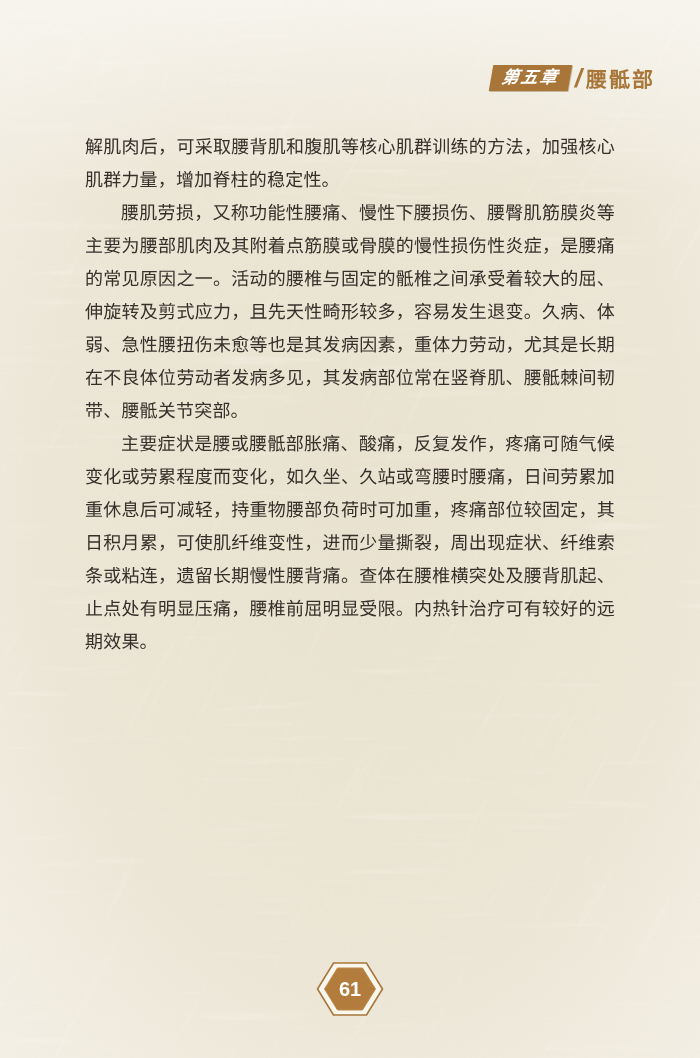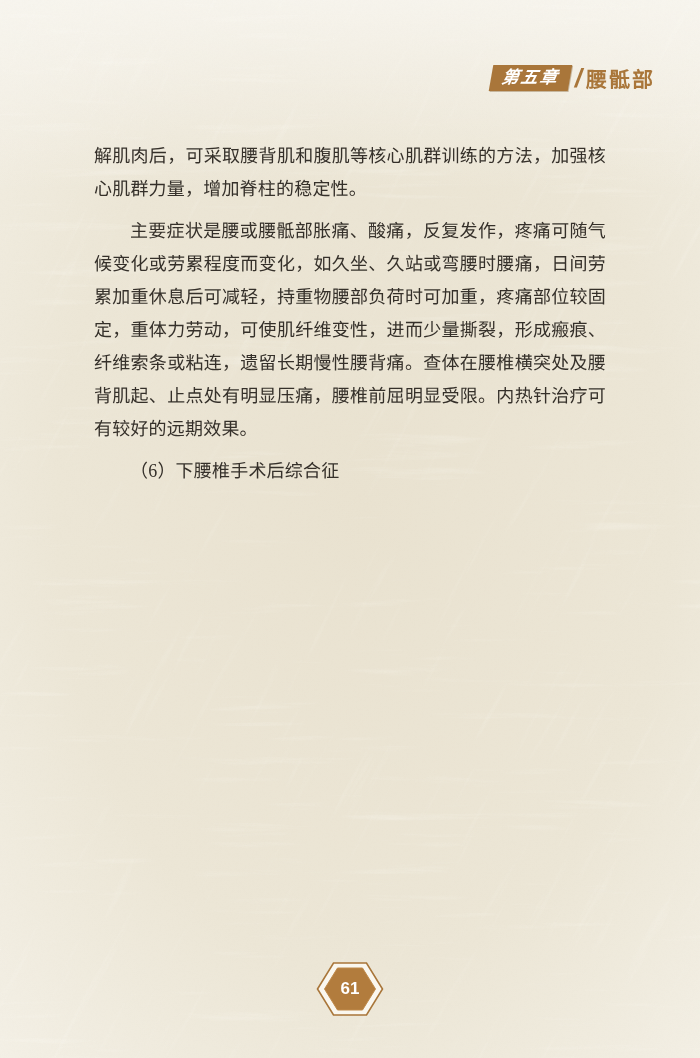--- a/index.html
+++ b/index.html
@@ -78,21 +78,21 @@
     left:85px;
     top:131px;
     width:530px;
     z-index:2;
     color:var(--body-text);
     font-size:18px;
     line-height:33px;
     text-align:justify;
   }
   .para{
-    margin:9px;
+    margin:0;
     text-indent:2em;
     letter-spacing:0.2px;
   }
   .para.body-continued{
     text-indent:0;
   }
   
   .page-footer{
     position:absolute;
     left:316px;
@@ -105,21 +105,21 @@
   .page-number{
     position:absolute;
     left:0;top:1px;
     width:68px;height:56px;
     display:flex;
     align-items:center;
     justify-content:center;
     color:#ffffff;
     font-family:"Liberation Sans","DejaVu Sans",sans-serif;
     font-weight:bold;
-    font-size:17px;
+    font-size:20px;
   }
 </style>
 </head>
 <body>
 
 <div class="page">
 
   <svg class="paper-texture" width="700" height="1058" viewBox="0 0 700 1058" xmlns="http://www.w3.org/2000/svg" aria-hidden="true">
     <defs>
       <radialGradient id="paperGrad" cx="52%" cy="48%" r="80%">
@@ -156,22 +156,22 @@
   <header class="chapter-header">
     <span class="chapter-badge">
       <span class="chapter-badge-label">第五章</span>
     </span>
     <span class="header-divider">/</span>
     <span class="section-title">腰骶部</span>
   </header>
 
   <main class="page-body">
       <p class="para body-continued">解肌肉后，可采取腰背肌和腹肌等核心肌群训练的方法，加强核心肌群力量，增加脊柱的稳定性。</p>
-      <p class="para body">主要症状是腰或腰骶部胀痛、酸痛，反复发作，疼痛可随气候变化或劳累程度而变化，如久坐、久站或弯腰时腰痛，日间劳累加重休息后可减轻，持重物腰部负荷时可加重，疼痛部位较固定，重体力劳动，可使肌纤维变性，进而少量撕裂，形成瘢痕、纤维索条或粘连，遗留长期慢性腰背痛。查体在腰椎横突处及腰背肌起、止点处有明显压痛，腰椎前屈明显受限。内热针治疗可有较好的远期效果。</p>
-      <p class="para subheading">（6）下腰椎手术后综合征</p>
+      <p class="para body">腰肌劳损，又称功能性腰痛、慢性下腰损伤、腰臀肌筋膜炎等主要为腰部肌肉及其附着点筋膜或骨膜的慢性损伤性炎症，是腰痛的常见原因之一。活动的腰椎与固定的骶椎之间承受着较大的屈、伸旋转及剪式应力，且先天性畸形较多，容易发生退变。久病、体弱、急性腰扭伤未愈等也是其发病因素，重体力劳动，尤其是长期在不良体位劳动者发病多见，其发病部位常在竖脊肌、腰骶棘间韧带、腰骶关节突部。</p>
+      <p class="para body">主要症状是腰或腰骶部胀痛、酸痛，反复发作，疼痛可随气候变化或劳累程度而变化，如久坐、久站或弯腰时腰痛，日间劳累加重休息后可减轻，持重物腰部负荷时可加重，疼痛部位较固定，其日积月累，可使肌纤维变性，进而少量撕裂，周出现症状、纤维索条或粘连，遗留长期慢性腰背痛。查体在腰椎横突处及腰背肌起、止点处有明显压痛，腰椎前屈明显受限。内热针治疗可有较好的远期效果。</p>
     </main>
 
   <footer class="page-footer">
     <svg class="hex-icon" width="68" height="58" viewBox="0 0 68 58" xmlns="http://www.w3.org/2000/svg" aria-hidden="true">
       <polygon points="1.5,29 17.5,3 50.5,3 66.5,29 50.5,55 17.5,55" fill="#faf7ef" stroke="#a9763a" stroke-width="1.6"></polygon>
       <polygon points="8.5,29 21.5,8 46.5,8 59.5,29 46.5,50 21.5,50" fill="#b27c3d" stroke="#c08a4a" stroke-width="1"></polygon>
     </svg>
     <span class="page-number">61</span>
   </footer>
 

